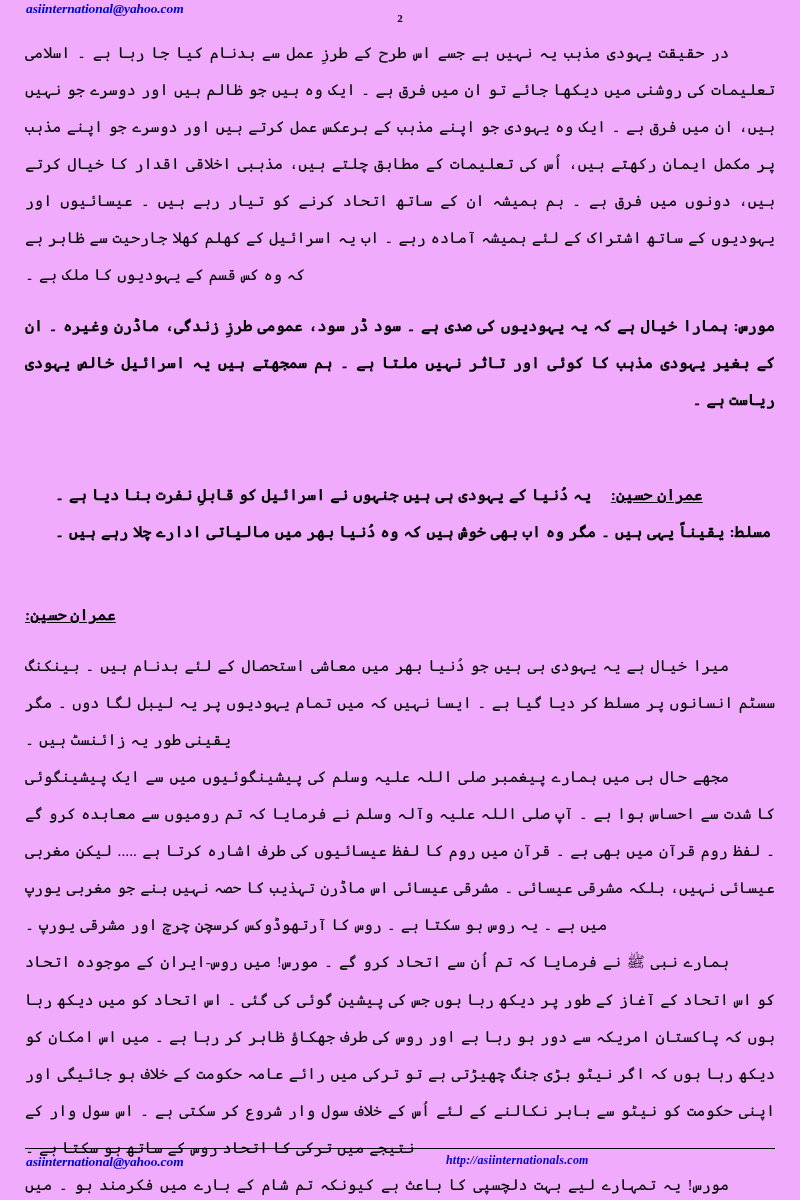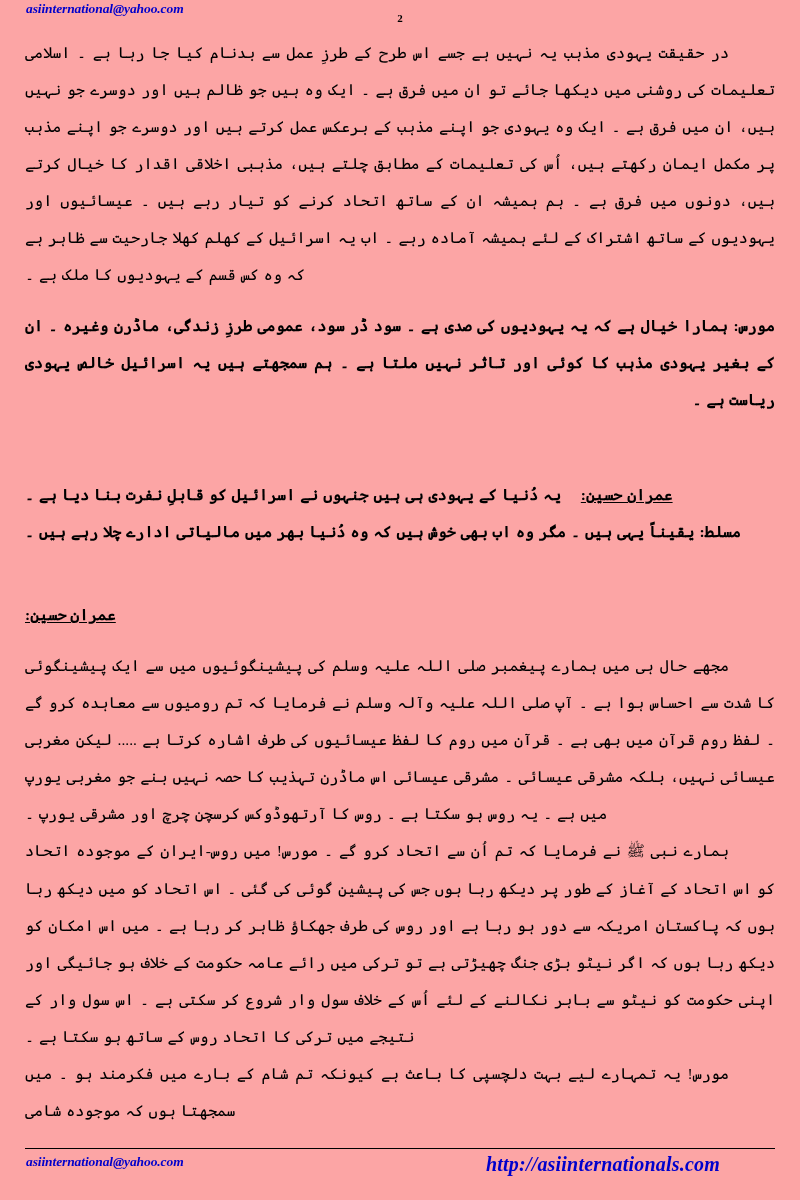--- a/index.html
+++ b/index.html
@@ -4,21 +4,21 @@
 <style>
   html, body {
     margin: 0;
     padding: 0;
     background: #ffffff;
   }
   .page {
     position: relative;
     width: 800px;
     height: 1200px;
-    background: #fca5a5;
+    background: #f0abfc;
     overflow: hidden;
     box-sizing: border-box;
   }
 
   
   .page-header {
     position: absolute;
     top: 0;
     left: 0;
     width: 800px;
@@ -96,20 +96,21 @@
     font-size: 15px;
   }
 
   .spacer-sm { height: 14px; }
   .spacer-lg { height: 46px; }
   .spacer-xl { height: 58px; }
 
   .dialogue-block {
     direction: rtl;
     text-align: left;
+    margin-left: 30px;
   }
   .dialogue-line {
     font-family: "Liberation Serif", "DejaVu Serif", serif;
     font-size: 15.5px;
     line-height: 37px;
     color: #000000;
     margin: 0;
     direction: rtl;
     text-align: left;
     word-spacing: 1px;
@@ -150,26 +151,26 @@
     font-family: "Liberation Serif", "DejaVu Serif", serif;
     font-style: italic;
     font-weight: bold;
     font-size: 13.5px;
     color: #0000cc;
     white-space: nowrap;
     letter-spacing: -0.1px;
   }
   .footer-url {
     position: absolute;
-    left: 486px;
+    left: 446px;
     top: 13px;
     font-family: "Liberation Serif", "DejaVu Serif", serif;
     font-style: italic;
     font-weight: bold;
-    font-size: 20px;
+    font-size: 12px;
     color: #0000cc;
     white-space: nowrap;
     letter-spacing: 0.2px;
   }
 </style>
 </head>
 <body>
 
 <div class="page">
 
@@ -198,20 +199,21 @@
     </div>
 
     <div class="spacer-lg"></div>
 
     <p class="heading-line">
       <span class="speaker">عمران حسین:</span>
     </p>
 
     <div class="spacer-sm"></div>
 
+    <p class="para indent">میرا خیال ہے یہ یہودی ہی ہیں جو دُنیا بھر میں معاشی استحصال کے لئے بدنام ہیں ۔ بینکنگ سسٹم انسانوں پر مسلط کر دیا گیا ہے ۔ ایسا نہیں کہ میں تمام یہودیوں پر یہ لیبل لگا دوں ۔ مگر یقینی طور یہ زائنسٹ ہیں ۔</p>
 
     <p class="para indent">مجھے حال ہی میں ہمارے پیغمبر صلی اللہ علیہ وسلم کی پیشینگوئیوں میں سے ایک  پیشینگوئی کا شدت سے احساس ہوا ہے ۔ آپ صلی اللہ علیہ وآلہ وسلم نے فرمایا کہ تم رومیوں سے معاہدہ کرو گے ۔ لفظ روم قرآن میں بھی ہے ۔ قرآن میں روم کا لفظ عیسائیوں کی طرف اشارہ کرتا ہے ..... لیکن مغربی عیسائی نہیں،  بلکہ مشرقی عیسائی ۔  مشرقی عیسائی اس ماڈرن تہذیب کا حصہ نہیں بنے جو مغربی یورپ میں ہے ۔  یہ روس ہو سکتا ہے ۔ روس کا آرتھوڈوکس کرسچن چرچ  اور مشرقی یورپ ۔</p>
 
     <p class="para indent">
       <span>ہمارے نبی </span><span class="pbuh">ﷺ</span><span> نے فرمایا کہ تم اُن سے اتحاد کرو گے ۔ مورس!  میں روس-ایران کے موجودہ اتحاد کو اس اتحاد کے آغاز کے طور پر دیکھ رہا ہوں جس کی پیشین گوئی کی گئی ۔  اس اتحاد کو میں دیکھ رہا ہوں کہ پاکستان امریکہ سے دور ہو رہا ہے اور روس کی طرف جھکاؤ ظاہر کر رہا ہے ۔ میں اس امکان کو دیکھ رہا ہوں کہ اگر نیٹو بڑی جنگ چھیڑتی ہے تو ترکی میں رائے عامہ حکومت کے خلاف ہو جائیگی اور اپنی حکومت کو نیٹو سے باہر نکالنے کے لئے اُس کے خلاف سول وار شروع کر سکتی ہے ۔ اس سول وار کے نتیجے میں ترکی کا اتحاد روس کے ساتھ ہو سکتا ہے ۔</span>
     </p>
 
     <p class="para indent">مورس! یہ تمہارے لیے بہت دلچسپی کا باعث ہے کیونکہ تم شام کے بارے میں فکرمند ہو ۔  میں سمجھتا ہوں کہ موجودہ شامی</p>
 
   </div>

